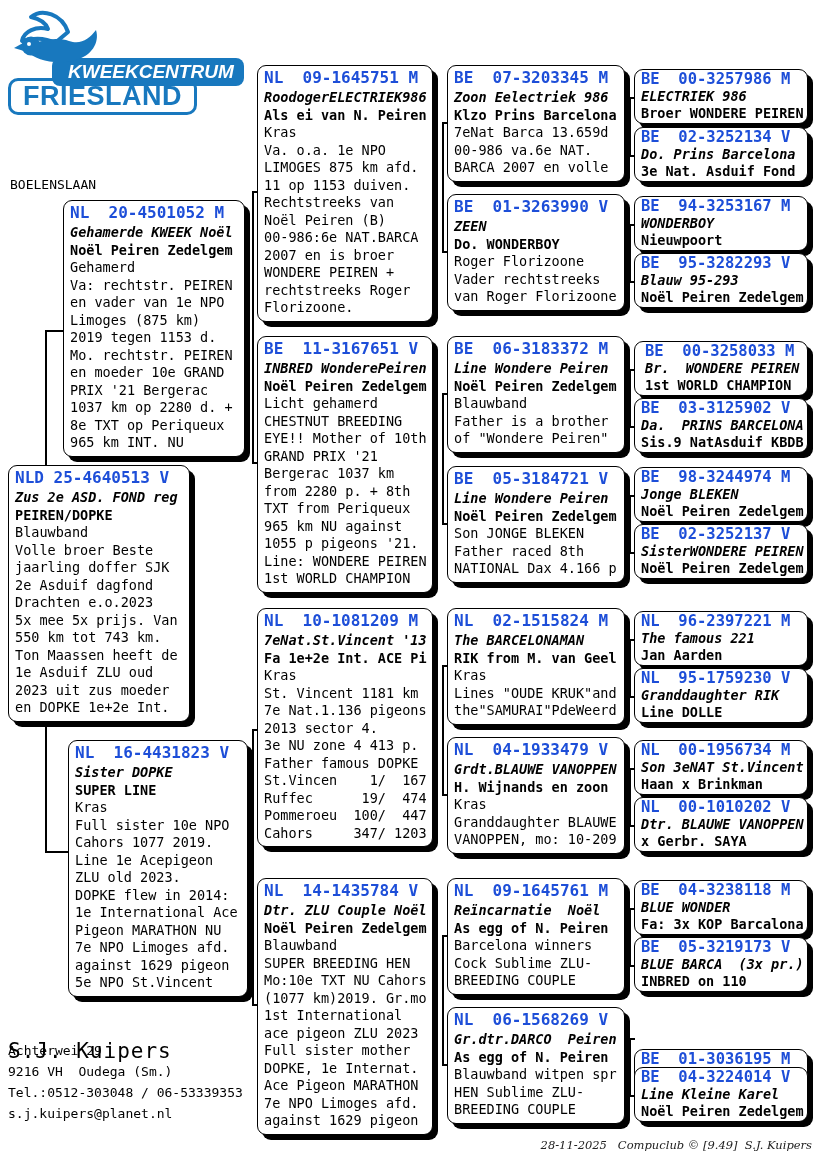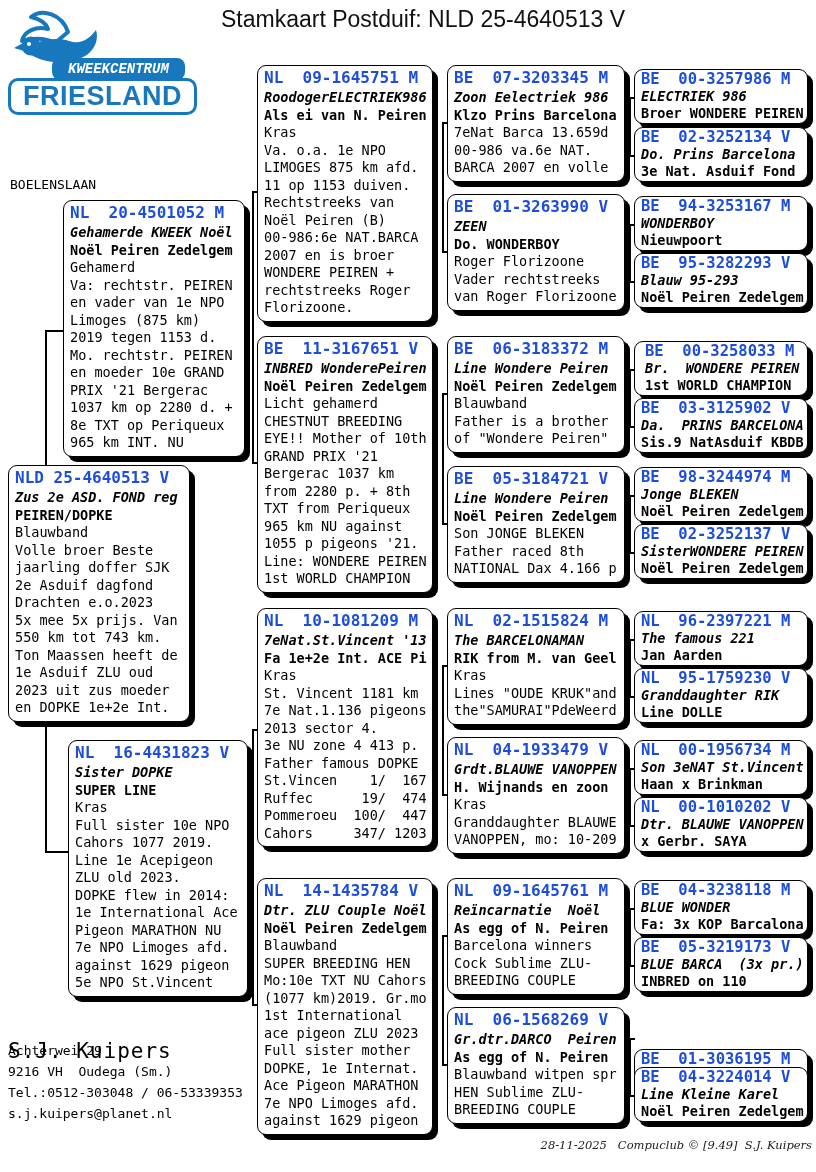--- a/index.html
+++ b/index.html
@@ -2,22 +2,22 @@
 <html><head>
 <meta charset="utf-8">
 <style>
   html,body{margin:0;padding:0;background:#fff;}
   #page{position:relative;width:816px;height:1172px;background:#fff;overflow:hidden;
         font-family:"DejaVu Sans Mono",monospace;color:#000;}
   #title{position:absolute;left:30px;right:0;top:6px;text-align:center;
          font-family:"Liberation Sans",sans-serif;font-size:23px;color:#111;}
   
   #logo-bar{position:absolute;left:52px;top:58px;background:#1878be;color:#fff;
-            font-family:Liberation Mono, monospace;font-style:italic;font-weight:bold;
-            font-size:14px;padding:3px 16px 3px 16px;border-radius:8px;z-index:3;}
+            font-family:Liberation Sans, sans-serif;font-style:italic;font-weight:bold;
+            font-size:19px;padding:3px 10px 3px 16px;border-radius:8px;z-index:3;}
   #logo-box{position:absolute;left:8px;top:78px;border:3.5px solid #1878be;border-radius:10px;
             background:#fff;color:#1878be;font-family:"Liberation Sans",sans-serif;
             font-weight:bold;font-size:27px;line-height:30px;padding:0 12px 1px 12px;z-index:2;
             letter-spacing:.5px;}
   #logo-bird{position:absolute;left:14px;top:4px;z-index:4;}
   #location{position:absolute;left:10px;top:177px;font-size:13px;}
   
   .pbox{position:absolute;box-sizing:border-box;background:#fff;border:1.6px solid #000;
         border-radius:9px;box-shadow:5px 5px 0 #000;padding:2px 5px 4px 6px;z-index:2;
         overflow:hidden;}
@@ -34,21 +34,20 @@
   #owner-name{position:absolute;left:8px;top:1008px;font-size:21px;font-weight:normal;letter-spacing:1px;margin-top:31px;}
   .owner-line{position:absolute;left:8px;font-size:13px;white-space:pre;}
   #footer{position:absolute;right:4px;top:1138px;font-family:"DejaVu Serif",serif;
           font-style:italic;font-size:11.5px;white-space:pre;color:#222;}
 </style>
 </head>
 <body>
 
 <div id="page">
 
-  <div id="title">Stamkaart Postduif: NLD 25-4640513 V</div>
 
   <svg id="logo-bird" width="94" height="78" viewBox="0 0 94 78">
     <path d="M54 28 C48 10 28 4 17 13 C26 15 32 19 34 25 C22 22 10 27 8 37 C19 34 32 34 41 39 Z" fill="#ffffff" stroke="#1878be" stroke-width="4" stroke-linejoin="round"></path>
     <path d="M12 46 C23 35 43 33 55 37 C67 41 75 35 82 26 C86 39 77 52 62 56 C45 61 22 58 12 46 Z" fill="#1878be"></path>
     <circle cx="17" cy="42" r="9.5" fill="#1878be"></circle>
     <path d="M9 39 L0 44 L10 47 Z" fill="#1878be"></path>
     <circle cx="15" cy="40" r="2" fill="#ffffff"></circle>
   </svg>
   <div id="logo-bar">KWEEKCENTRUM</div>
   <div id="logo-box">FRIESLAND</div>

